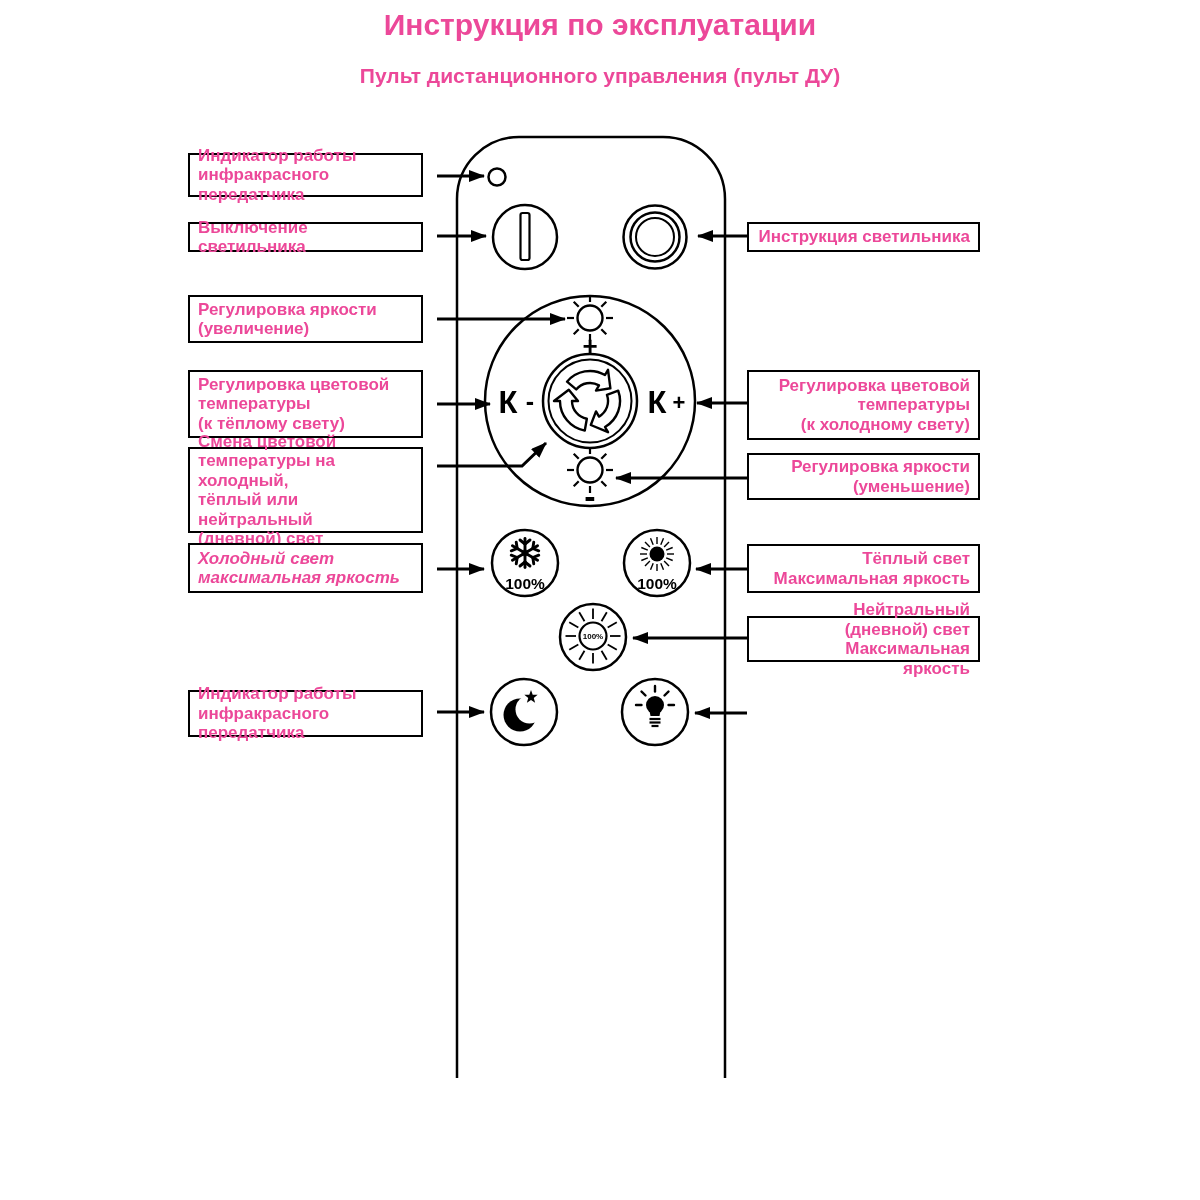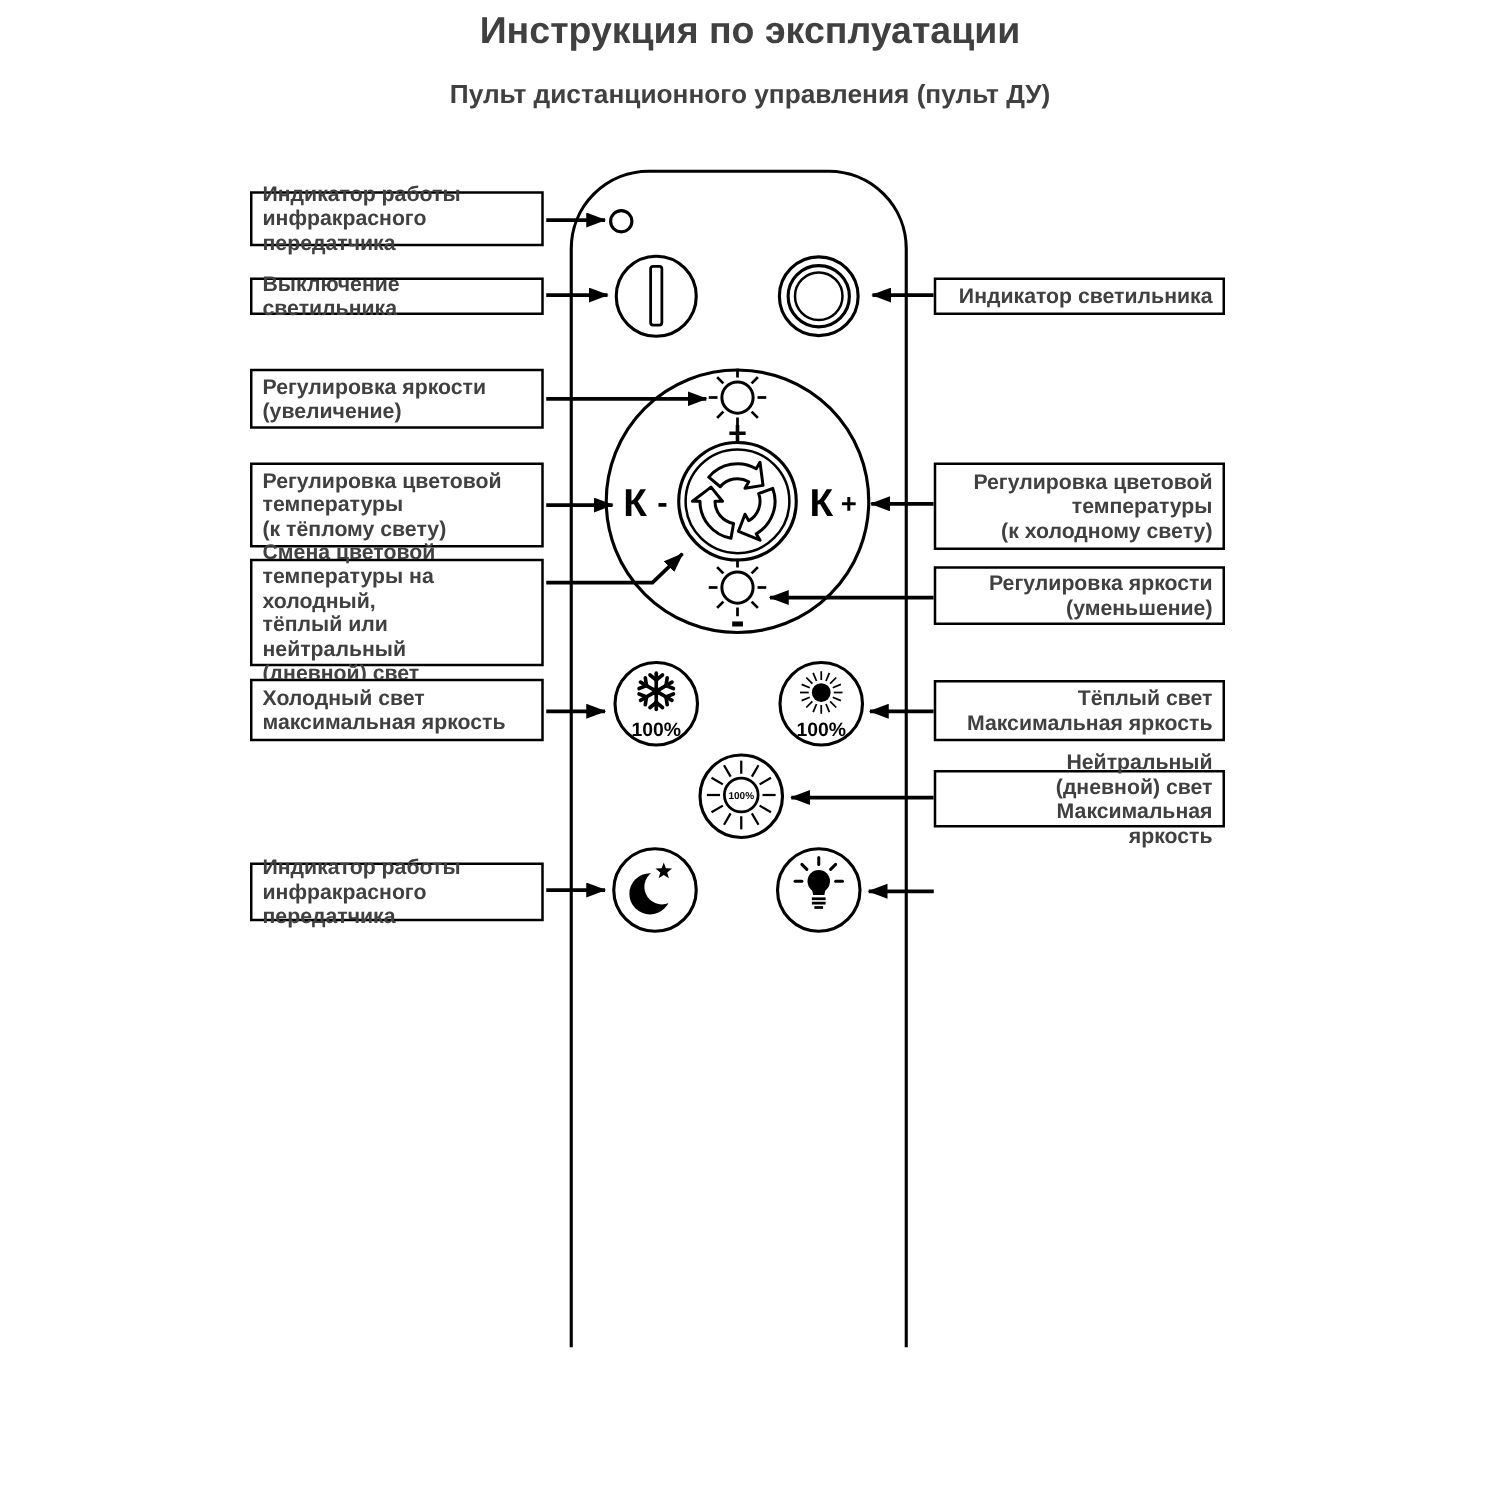--- a/index.html
+++ b/index.html
@@ -1,18 +1,18 @@
 <!DOCTYPE html>
 <html><head>
 <meta charset="utf-8">
 <style>
   html,body { margin:0; padding:0; background:#ffffff; }
   .stage {
     position:relative; width:1200px; height:1078px; background:#ffffff;
-    font-family:"Liberation Sans", sans-serif; color:#404040;
+    font-family:"Liberation Sans", sans-serif; color:#ec4899;
     overflow:hidden;
   }
   .title {
     position:absolute; top:8px; left:0; width:100%;
     text-align:center; font-size:30px; font-weight:bold;
   }
   .subtitle {
     position:absolute; top:64px; left:0; width:100%;
     text-align:center; font-size:21px; font-weight:bold;
   }
@@ -20,21 +20,21 @@
   .label-box {
     position:absolute; box-sizing:border-box;
     border:2.5px solid #000; background:#fff;
     display:flex; align-items:center;
     padding:2px 8px;
   }
   .label-box .lbl {
     font-weight:bold; font-size:17px; line-height:19.5px;
     white-space:pre-line; width:100%;
   }
-  .label-box.left-col  { left:200px; width:235px; }
+  .label-box.left-col  { left:188px; width:235px; }
   .label-box.right-col { left:747px; width:233px; }
   .label-box.right-col .lbl { text-align:right; }
   .ink   { stroke:#000; fill:none; }
   .inkf  { fill:#000; stroke:none; }
   .svgb  { font-family:"Liberation Sans", sans-serif; font-weight:bold; fill:#000; }
 </style>
 </head>
 <body>
 
 <div class="stage">
@@ -233,31 +233,31 @@
     <span class="lbl">Регулировка цветовой
 температуры
 (к тёплому свету)</span>
   </div>
   <div class="label-box left-col" style="top:447px; height:86px;">
     <span class="lbl">Смена цветовой
 температуры на холодный,
 тёплый или нейтральный
 (дневной) свет</span>
   </div>
-  <div class="label-box left-col" style="top:543px; height:50px;">
+  <div class="label-box left-col" style="top:543px; height:50px;font-style:italic;">
     <span class="lbl">Холодный свет
 максимальная яркость</span>
   </div>
   <div class="label-box left-col" style="top:690px; height:47px;">
     <span class="lbl">Индикатор работы
 инфракрасного передатчика</span>
   </div>
 
   <div class="label-box right-col" style="top:222px; height:30px;">
-    <span class="lbl">Индикатор светильника</span>
+    <span class="lbl">Инструкция светильника</span>
   </div>
   <div class="label-box right-col" style="top:370px; height:70px;">
     <span class="lbl">Регулировка цветовой
 температуры
 (к холодному свету)</span>
   </div>
   <div class="label-box right-col" style="top:453px; height:47px;">
     <span class="lbl">Регулировка яркости
 (уменьшение)</span>
   </div>

